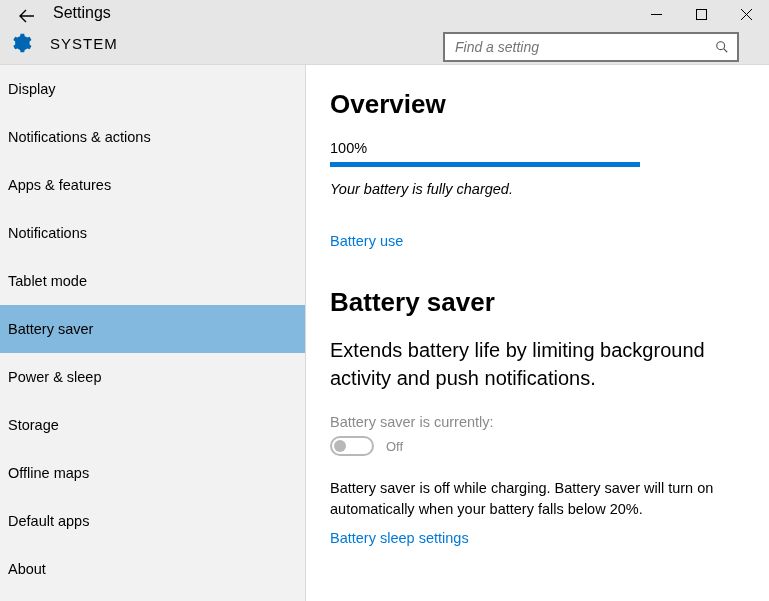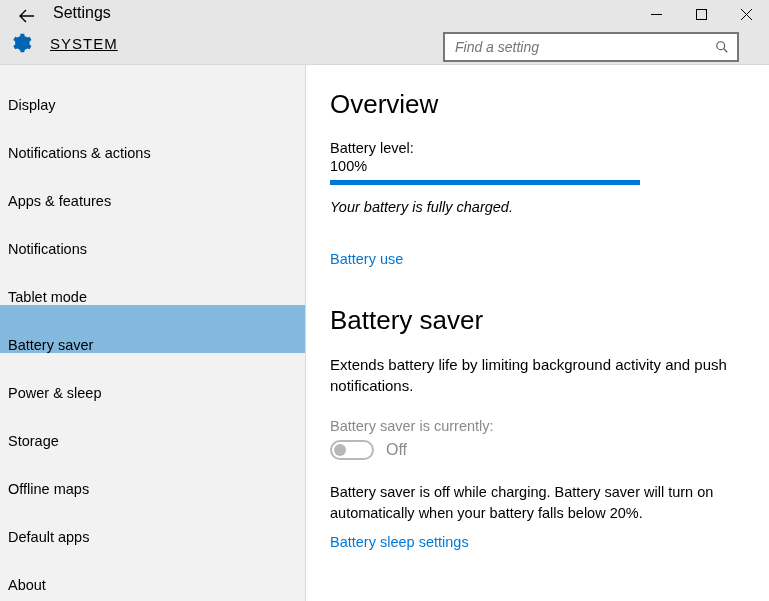--- a/index.html
+++ b/index.html
@@ -56,21 +56,20 @@
     width: 22px;
     height: 22px;
     color: #0066b3;
     margin-right: 18px;
   }
   .system-label {
     font-size: 15px;
     font-weight: 400;
     letter-spacing: 1px;
     color: #000;
-    text-decoration: underline;
   }
   .search {
     position: absolute;
     right: 30px;
     top: 32px;
     width: 296px;
     height: 30px;
     border: 2px solid #777;
     background: #fff;
     display: flex;
@@ -98,37 +97,37 @@
   }
   .sidebar {
     width: 306px;
     background: #f2f2f2;
     border-right: 1px solid #d9d9d9;
     overflow-y: hidden;
   }
   .sidebar-item {
     height: 48px;
     display: flex;
-    align-items: flex-end;
+    align-items: center;
     padding-left: 8px;
     font-size: 14.5px;
     color: #000;
   }
   .sidebar-item.selected {
     background: #83b9df;
   }
   .content {
     flex: 1;
     padding: 24px 22px 0 24px;
     overflow: hidden;
     position: relative;
   }
   h1.section {
     font-size: 26px;
-    font-weight: 400;
+    font-weight: 700;
     margin: 0 0 20px 0;
     color: #000;
   }
   .label {
     font-size: 14.5px;
     margin: 0;
   }
   .value {
     font-size: 14.5px;
     margin: 2px 0 6px 0;
@@ -152,21 +151,21 @@
   }
   .link {
     color: #0078d7;
     font-size: 14.5px;
     margin: 0;
     display: inline-block;
   }
   .link-block { margin: 36px 0 0 0; }
   .bs-section { margin-top: 38px; }
   .bs-desc {
-    font-size: 15px;
+    font-size: 20px;
     margin: 0 0 16px 0;
     line-height: 1.4;
   }
   .bs-current-lbl {
     font-size: 14.5px;
     color: #8a8a8a;
     margin: 22px 0 6px 0;
   }
   .toggle-row {
     display: flex;
@@ -185,21 +184,21 @@
     position: absolute;
     left: 2px;
     top: 2px;
     width: 12px;
     height: 12px;
     border-radius: 50%;
     background: #b8b8b8;
   }
   .toggle-label {
     margin-left: 12px;
-    font-size: 16px;
+    font-size: 13px;
     color: #8a8a8a;
   }
   .bs-off-text {
     font-size: 14.5px;
     margin: 22px 0 0 0;
     line-height: 1.45;
   }
   .bs-settings-link {
     color: #0078d7;
     font-size: 14.5px;
@@ -285,21 +284,20 @@
       <div class="sidebar-item">
         <span>Default apps</span>
       </div>
       <div class="sidebar-item">
         <span>About</span>
       </div>
     </div>
 
   <div class="content">
     <h1 class="section">Overview</h1>
-    <p class="label">Battery level:</p>
     <p class="value">100%</p>
     <div class="progress">
       <div class="progress-fill" id="progress-fill" style="width: 100%;"></div>
     </div>
     <p class="charged">Your battery is fully charged.</p>
     <p class="link-block"><a class="link">Battery use</a></p>
 
     <div class="bs-section">
       <h1 class="section" style="margin-bottom:18px;">Battery saver</h1>
       <p class="bs-desc">Extends battery life by limiting background activity and push notifications.</p>

